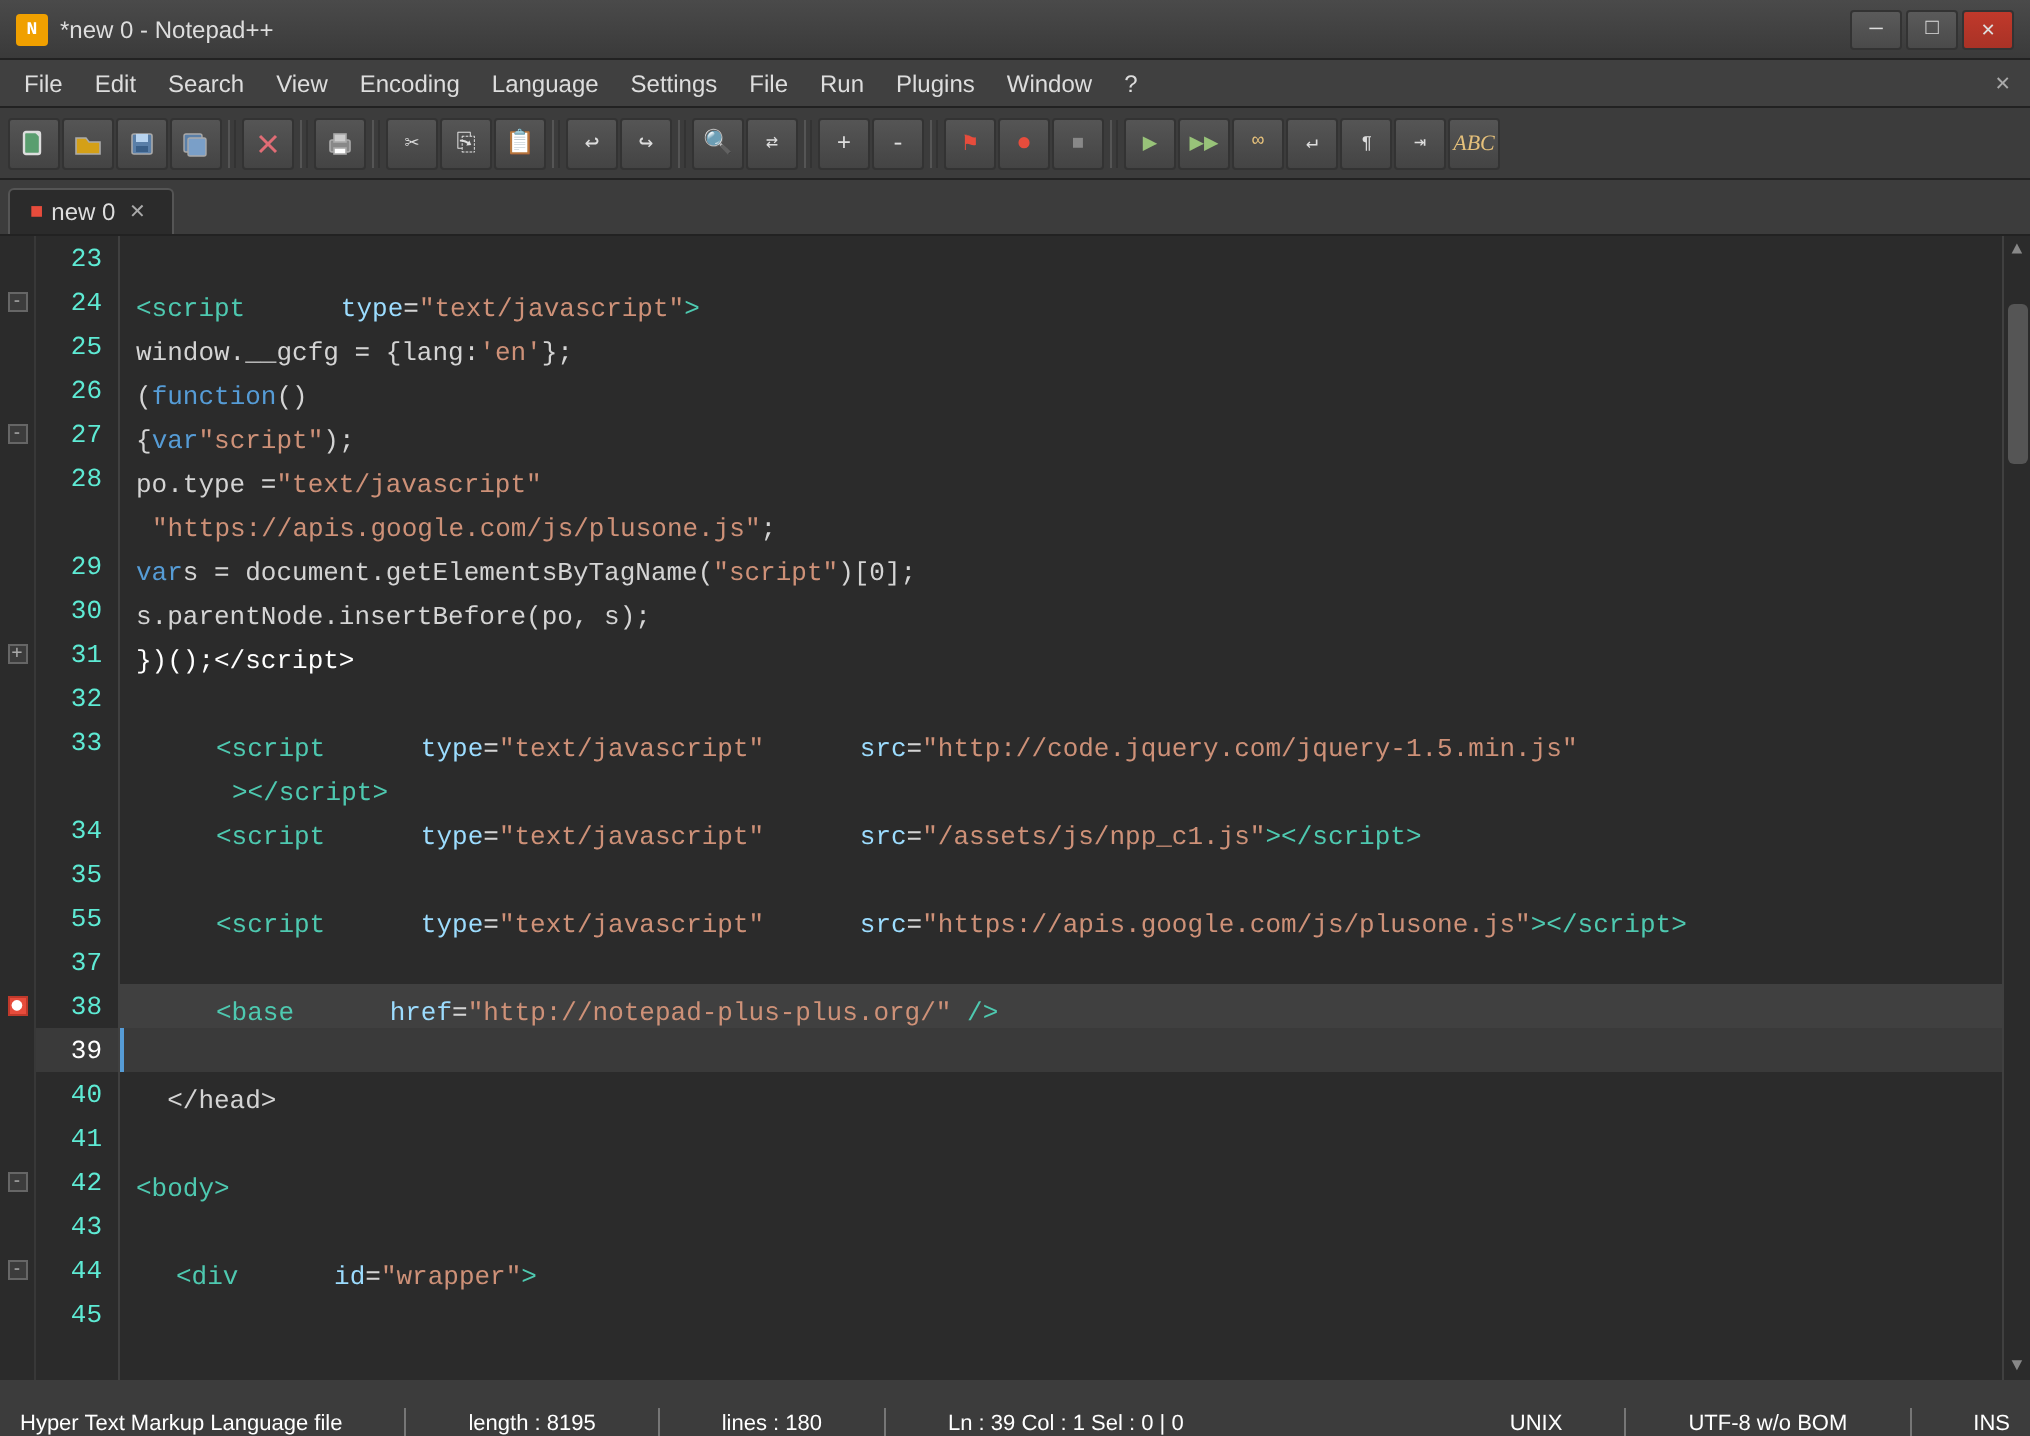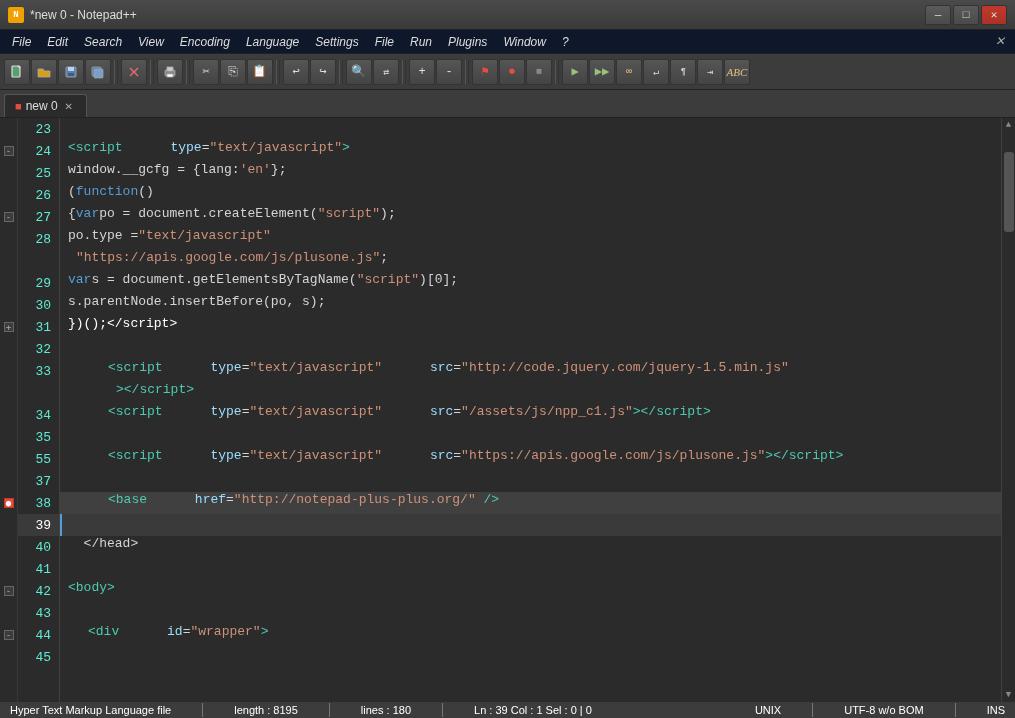--- a/index.html
+++ b/index.html
@@ -61,28 +61,27 @@
       align-items: center;
       justify-content: center;
       cursor: pointer;
       font-size: 11px;
       color: #ddd;
     }
     .win-btn.close-btn { background: linear-gradient(to bottom, #c0392b, #a93226); }
 
     
     #menu-bar {
-      background: #0f172a;
+      background: #404040;
       height: 24px;
       display: flex;
       align-items: center;
       padding: 0 4px;
       border-bottom: 1px solid #222;
       flex-shrink: 0;
-      font-style: italic;
     }
     .menu-item {
       padding: 2px 8px;
       font-size: 12px;
       color: #ddd;
       font-family: 'Segoe UI', Arial, sans-serif;
       cursor: pointer;
       border-radius: 2px;
     }
     #menu-close {
@@ -198,21 +197,21 @@
     
     #code-area {
       flex: 1;
       overflow: hidden;
       display: flex;
       flex-direction: column;
     }
     .code-line {
       height: 22px;
       display: flex;
-      align-items: flex-start;
+      align-items: flex-end;
       padding-left: 8px;
       font-size: 13px;
       font-family: 'Courier New', monospace;
       white-space: nowrap;
       flex-shrink: 0;
     }
     .code-line.highlighted {
       background: #404040;
     }
     .code-line.current-line {
@@ -249,23 +248,23 @@
       justify-content: center;
       color: #888;
       font-size: 9px;
       cursor: pointer;
       flex-shrink: 0;
     }
 
     
     #status-bar {
       background: #007acc;
-      height: 16px;
-      display: flex;
-      align-items: center;
+      height: 28px;
+      display: flex;
+      align-items: flex-end;
       padding: 0 10px;
       gap: 31px;
       flex-shrink: 0;
     }
     .status-item {
       font-size: 11px;
       color: #fff;
       font-family: 'Segoe UI', Arial, sans-serif;
     }
     .status-sep {
@@ -525,21 +524,20 @@
 
     <div class="code-line">
         <span style="color:#d4d4d4">(</span>
         <span class="kw">function</span>
         <span style="color:#d4d4d4">()</span>
       </div>
 
     <div class="code-line">
         <span style="color:#d4d4d4">{</span>
         <span class="kw">var</span>
-        <span style="color:#d4d4d4"> po = document.createElement(</span>
         <span class="str">"script"</span>
         <span style="color:#d4d4d4">);</span>
       </div>
 
     <div class="code-line">
         <span style="color:#d4d4d4">po.type = </span>
         <span class="str">"text/javascript"</span>
       </div>
 
     <div class="code-line" style="padding-left:16px">

